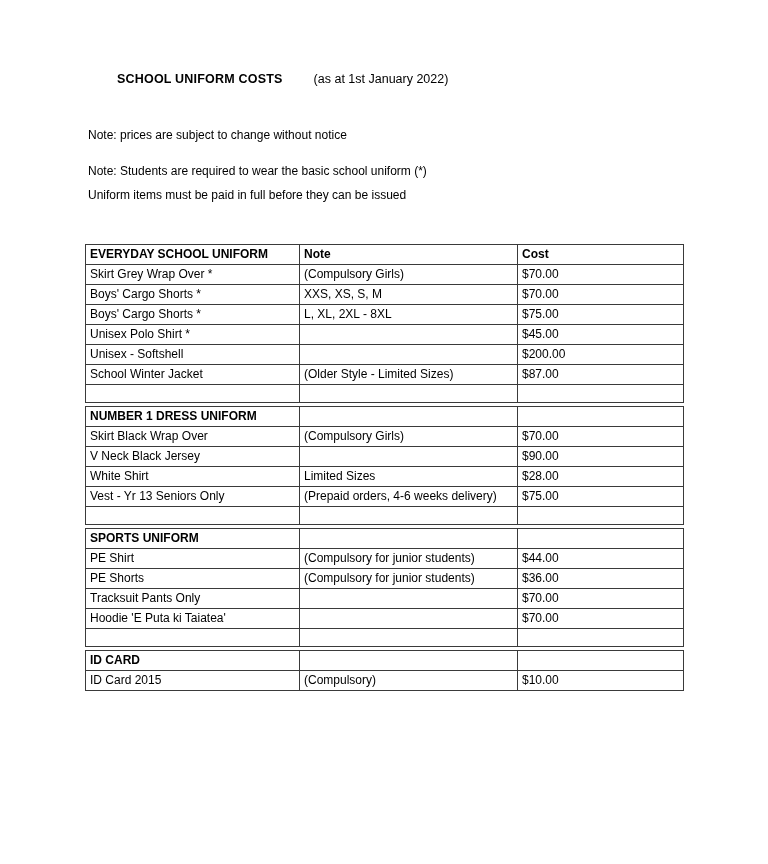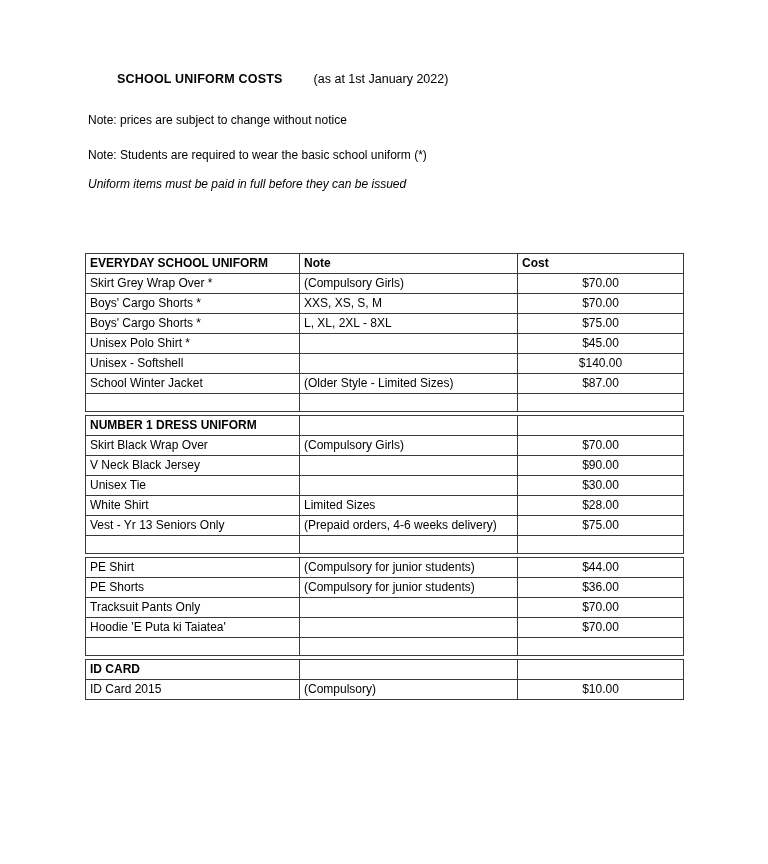--- a/index.html
+++ b/index.html
@@ -30,28 +30,28 @@
   .title-row .doc-title-date {
     font-weight: normal;
     margin-left: 31px;
   }
   .note {
     position: absolute;
     left: 88px;
     font-size: 12px;
     white-space: nowrap;
   }
-  .note-0 { top: 113px; text-align: right; }
-  .note-1 { top: 148px; }
-  .note-2 { top: 177px; font-style: italic; }
+  .note-0 { top: 128px; text-align: right; }
+  .note-1 { top: 164px; }
+  .note-2 { top: 188px; }
 
   .tables-wrap {
     position: absolute;
     left: 85px;
-    top: 253px;
+    top: 244px;
   }
   table.costs {
     border-collapse: collapse;
     table-layout: fixed;
     width: 598px;
   }
   table.costs + table.costs {
     margin-top: 3px;
   }
   col.c-item { width: 214px; }
@@ -61,21 +61,21 @@
     border: 1px solid #3a3a3a;
     height: 19px;
     line-height: 19px;
     padding: 0 4px;
     font-size: 12px;
     vertical-align: middle;
     white-space: nowrap;
     overflow: hidden;
   }
   td.bold { font-weight: bold; }
-  td.cost { text-align: center; }
+  td.cost { text-align: left; }
   tr.spacer td { height: 17px; }
 </style>
 </head>
 <body>
 
 <div class="page">
 
   <div class="title-row">
     <span class="doc-title">SCHOOL UNIFORM COSTS</span><span class="doc-title-date">(as at 1st January 2022)</span>
   </div>
@@ -114,21 +114,21 @@
         <td class="cost">$75.00</td>
       </tr>
       <tr>
         <td>Unisex Polo Shirt *</td>
         <td></td>
         <td class="cost">$45.00</td>
       </tr>
       <tr>
         <td>Unisex - Softshell</td>
         <td></td>
-        <td class="cost">$140.00</td>
+        <td class="cost">$200.00</td>
       </tr>
       <tr>
         <td>School Winter Jacket</td>
         <td>(Older Style - Limited Sizes)</td>
         <td class="cost">$87.00</td>
       </tr>
       <tr class="spacer">
         <td></td>
         <td></td>
         <td></td>
@@ -152,25 +152,20 @@
         <td>Skirt Black Wrap Over</td>
         <td>(Compulsory Girls)</td>
         <td class="cost">$70.00</td>
       </tr>
       <tr>
         <td>V Neck Black Jersey</td>
         <td></td>
         <td class="cost">$90.00</td>
       </tr>
       <tr>
-        <td>Unisex Tie</td>
-        <td></td>
-        <td class="cost">$30.00</td>
-      </tr>
-      <tr>
         <td>White Shirt</td>
         <td>Limited Sizes</td>
         <td class="cost">$28.00</td>
       </tr>
       <tr>
         <td>Vest - Yr 13 Seniors Only</td>
         <td>(Prepaid orders, 4-6 weeks delivery)</td>
         <td class="cost">$75.00</td>
       </tr>
       <tr class="spacer">
@@ -181,20 +176,25 @@
     </tbody>
       </table>
 
     <table class="costs">
       <colgroup>
           <col class="c-item">
           <col class="c-size">
           <col class="c-cost">
         </colgroup>
       <tbody>
+          <tr>
+        <td class="bold">SPORTS UNIFORM</td>
+        <td></td>
+        <td></td>
+      </tr>
       <tr>
         <td>PE Shirt</td>
         <td>(Compulsory for junior students)</td>
         <td class="cost">$44.00</td>
       </tr>
       <tr>
         <td>PE Shorts</td>
         <td>(Compulsory for junior students)</td>
         <td class="cost">$36.00</td>
       </tr>

